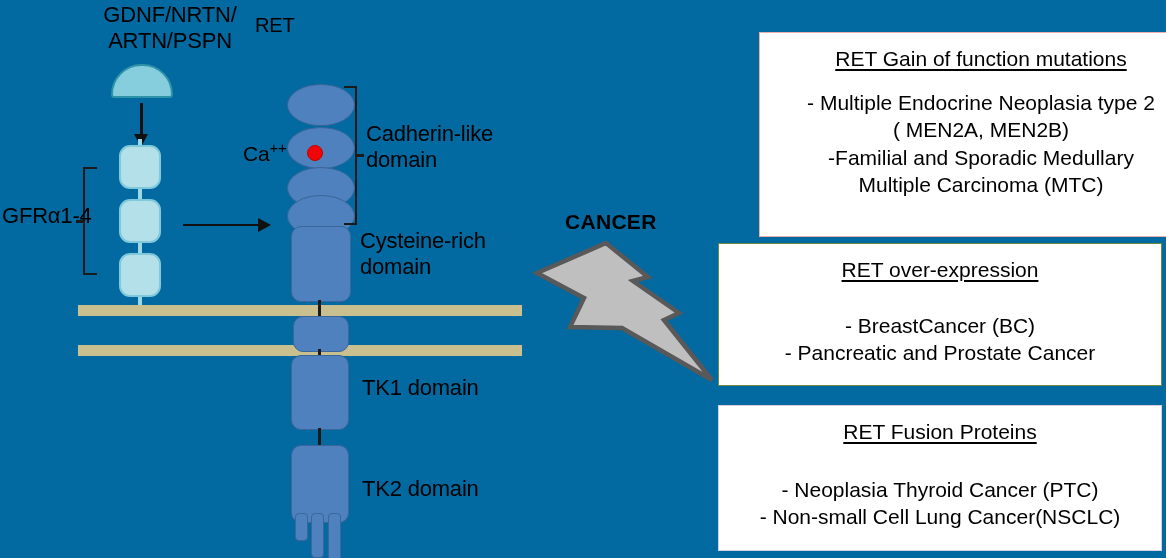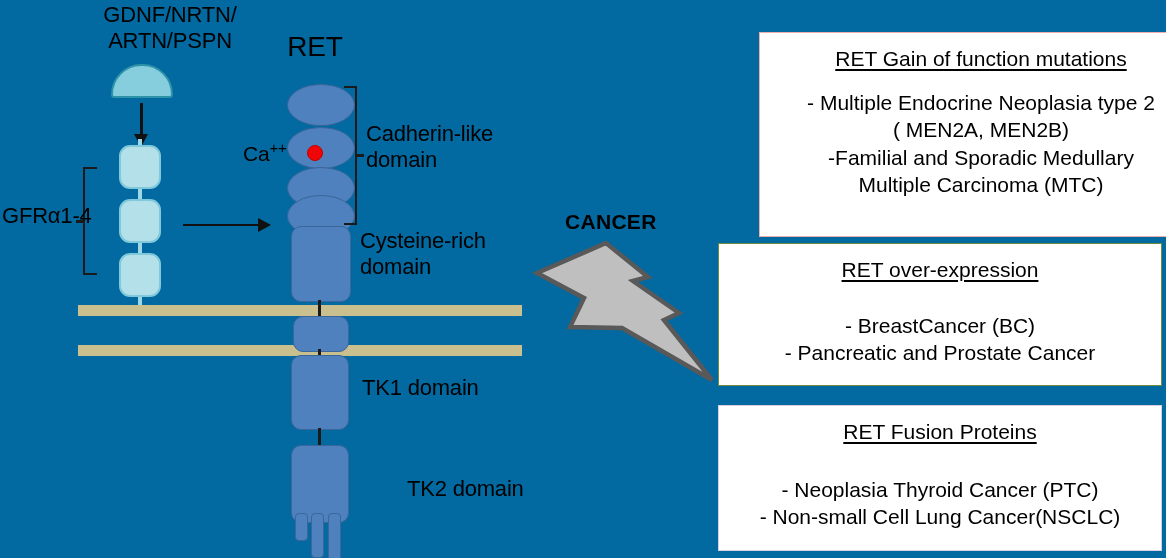--- a/index.html
+++ b/index.html
@@ -31,24 +31,24 @@
   }
   .lbl-center { text-align: center; }
 
   #ligand-label {
     left: 60px; top: 2px;
     font-size: 22px;
     text-align: center;
     width: 220px;
   }
   #ret-label {
-    left: 255px; top: 30px;
-    font-size: 28px;
+    left: 255px; top: 14px;
+    font-size: 20px;
     width: 120px;
-    text-align: center;
+    text-align: left;
   }
   #gfra-label {
     left: 2px; top: 203px;
     font-size: 22px;
   }
   #ca-label {
     left: 243px; top: 139px;
     font-size: 21px;
   }
   #ca-label sup { font-size: 15px; }
@@ -62,21 +62,20 @@
     font-size: 22px;
     width: 175px;
   }
   #tk1-label {
     left: 362px; top: 375px;
     font-size: 22px;
   }
   #tk2-label {
     left: 362px; top: 476px;
     font-size: 22px;
-    margin-left: 45px;
   }
   #cancer-label {
     left: 565px; top: 210px;
     font-size: 21px;
     font-weight: bold;
     letter-spacing: 0.3px;
   }
 
   
   #ligand-dome {

